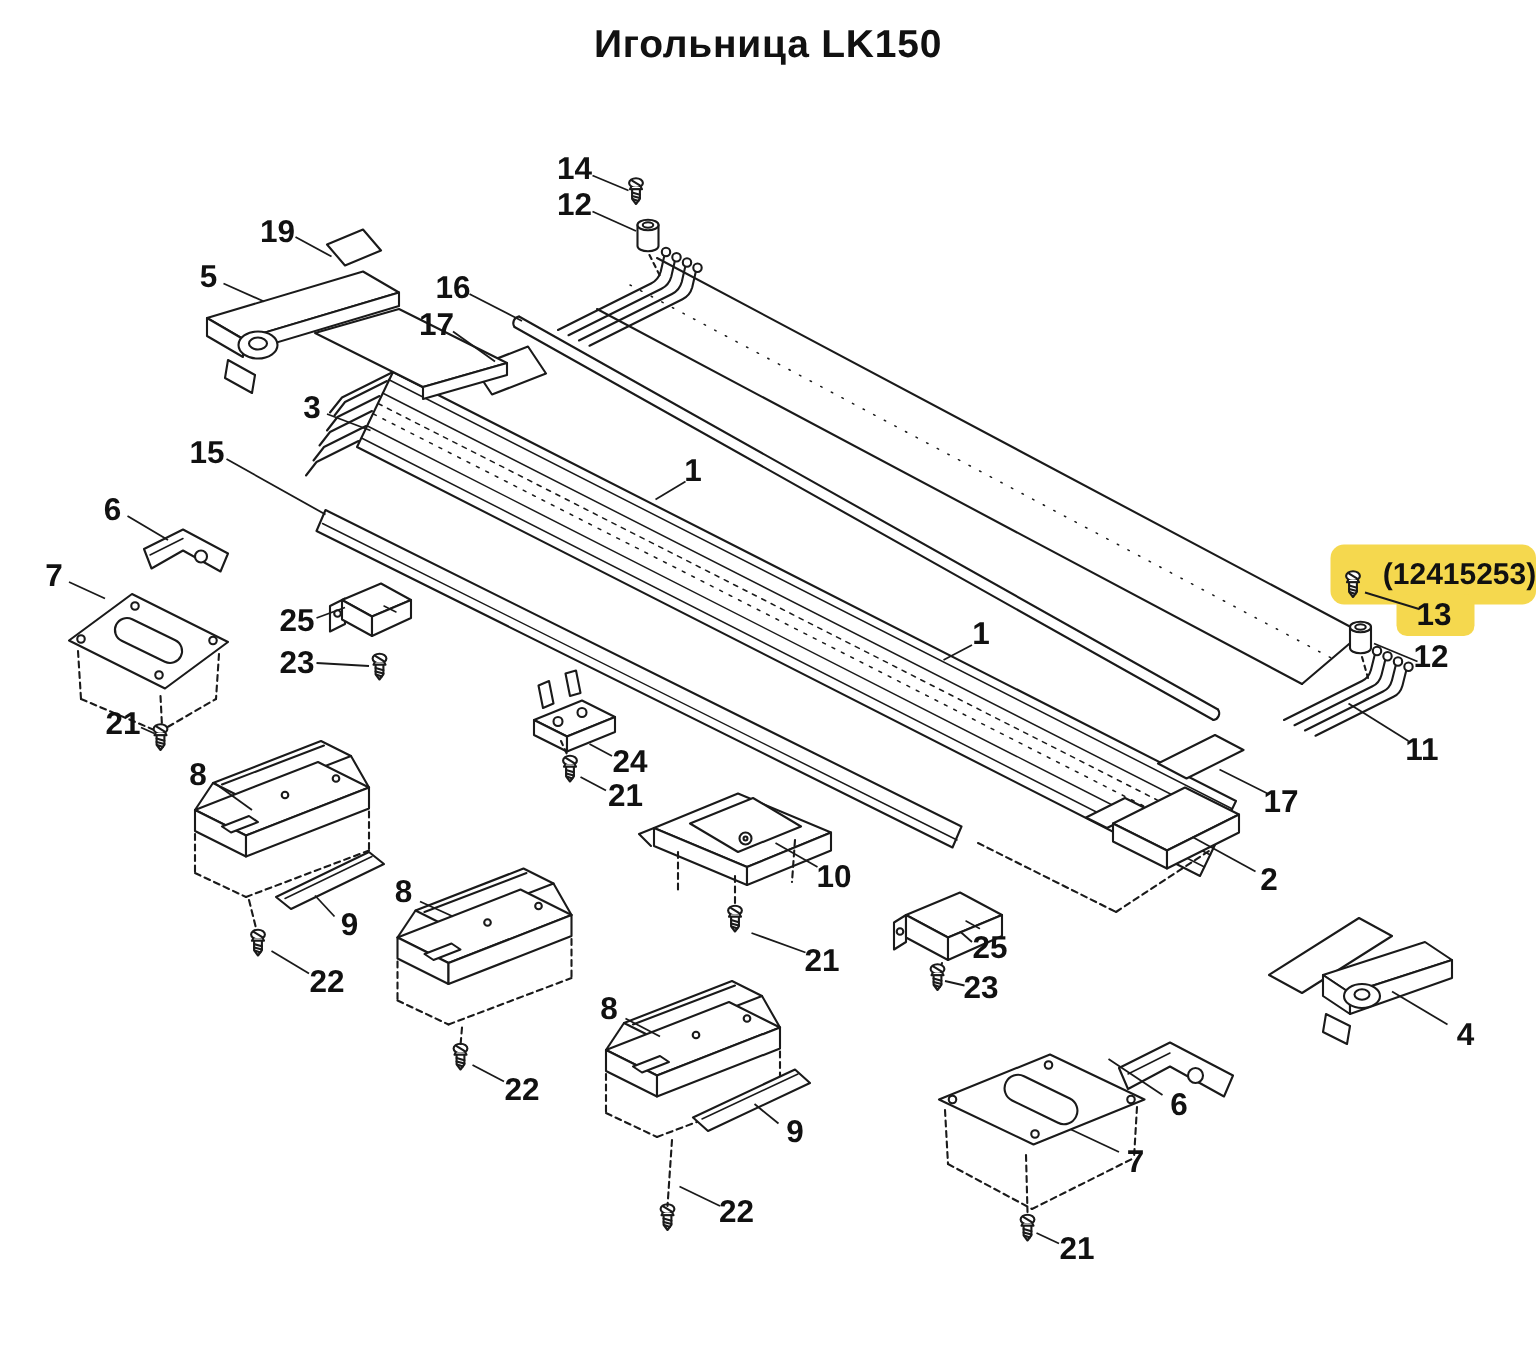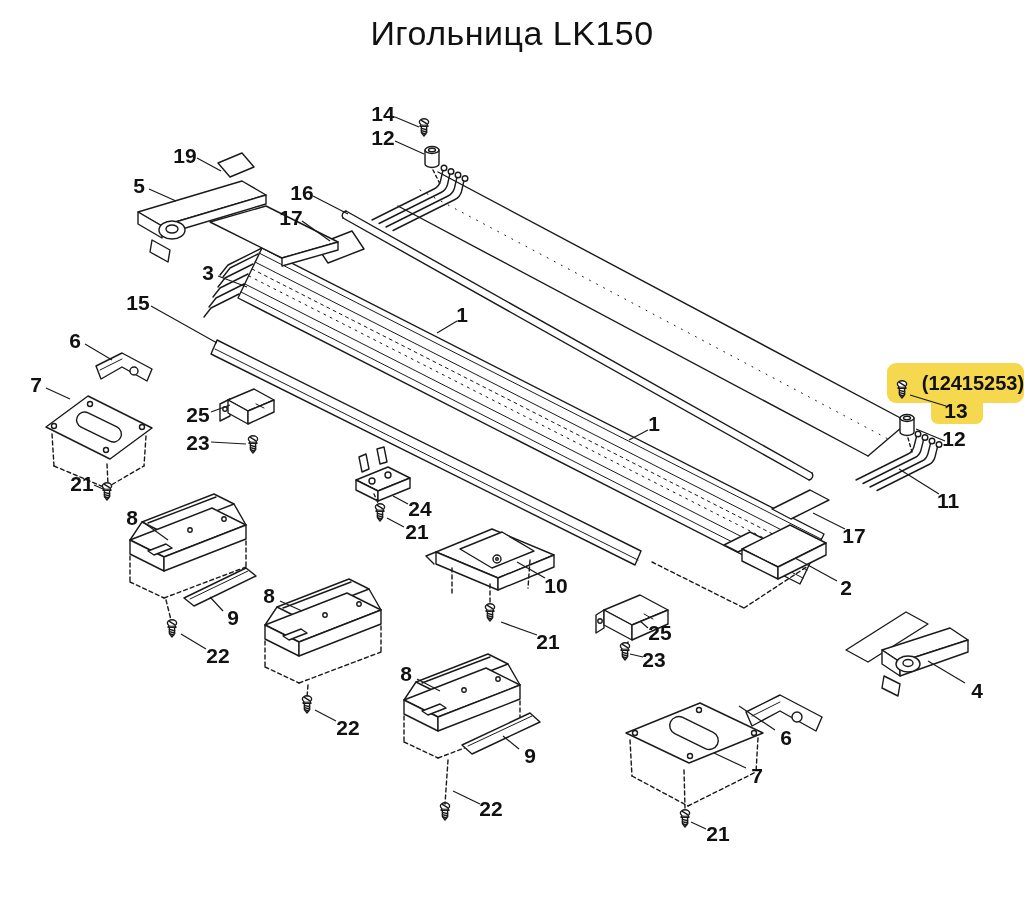--- a/index.html
+++ b/index.html
@@ -2,21 +2,21 @@
 <html><head>
 <meta charset="utf-8">
 <style>
   html,body{margin:0;padding:0;background:#ffffff;}
   .stage{
     position:relative;width:1024px;height:900px;background:#ffffff;overflow:hidden;
     font-family:"Liberation Sans", sans-serif;
   }
   .title{
     position:absolute;top:14px;left:0;width:100%;margin:0;text-align:center;
-    font-size:34px;font-weight:normal;color:#111;letter-spacing:.5px;
+    font-size:26px;font-weight:bold;color:#111;letter-spacing:.5px;
     font-family:"Liberation Sans", sans-serif;
   }
   svg.diagram{position:absolute;left:0;top:0;}
   svg.diagram *{vector-effect:non-scaling-stroke;}
   .art{stroke:#1a1a1a;stroke-width:1.4;fill:none;stroke-linecap:round;stroke-linejoin:round;}
   .thin{stroke-width:1;}
   .callout-text{font-family:"Liberation Sans", sans-serif;font-weight:bold;font-size:21px;fill:#111;}
   .pn-text{font-family:"Liberation Sans", sans-serif;font-weight:bold;font-size:20px;fill:#111;}
 </style>
 </head>

